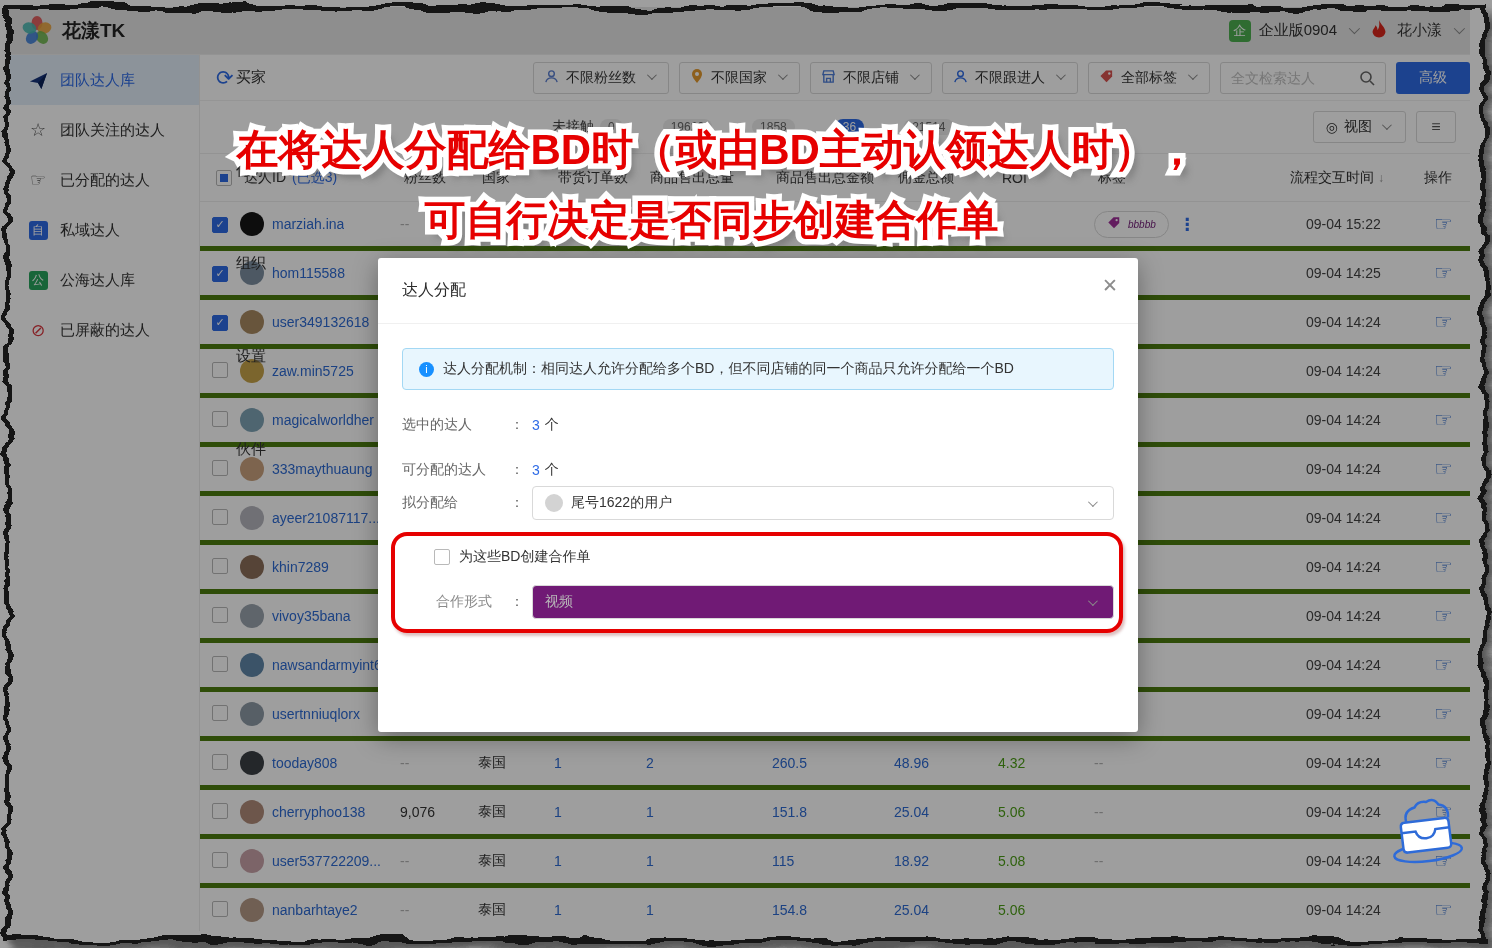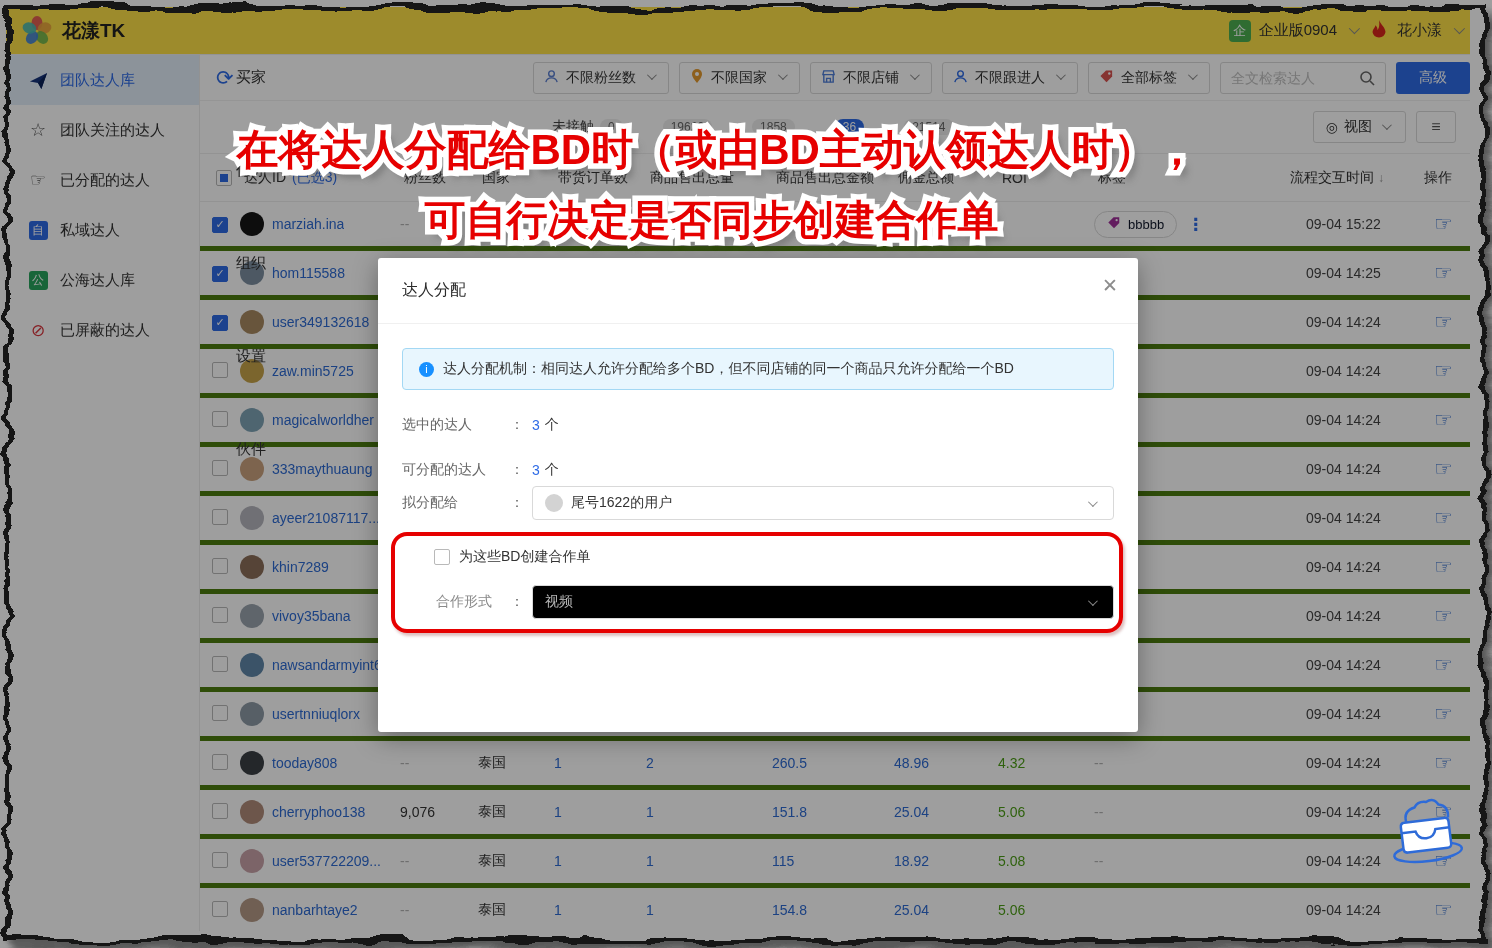--- a/index.html
+++ b/index.html
@@ -5,21 +5,21 @@
   * { margin:0; padding:0; box-sizing:border-box; }
   html,body { width:1492px; height:948px; background:#fff; overflow:hidden;
     font-family:"Liberation Sans","DejaVu Sans",sans-serif; }
   #stage { position:relative; width:1492px; height:948px; background:#fff; }
 
   
   #app { position:absolute; left:6px; top:7px; right:22px; bottom:17px;
          background:#fff; overflow:hidden; }
 
   
-  #navbar { position:absolute; left:0; top:0; right:0; height:48px; background:#fde047;
+  #navbar { position:absolute; left:0; top:0; right:0; height:48px; background:#e5e5e5;
     display:flex; align-items:center; border-bottom:1px solid #ededed; z-index:2;}
   .brand { display:flex; align-items:center; gap:8px; padding-left:14px; width:190px; }
   .brand-name { font-size:19px; font-weight:700; color:#222; }
   #nav-menu { display:flex; align-items:center; gap:45px; margin-left:40px;flex-direction:column; }
   .nav-item { font-size:15px; color:#333; height:48px; line-height:48px; position:relative; cursor:pointer; white-space:nowrap;}
   .nav-item.active { color:#2e6be6; }
   .nav-item.active::after { content:""; position:absolute; left:-11px; right:-11px; bottom:0; height:3px; background:#2e6be6; }
   #nav-right { margin-left:auto; display:flex; align-items:center; gap:8px; padding-right:4px; }
   .org-badge { width:22px; height:22px; border-radius:4px; background:#4caf50; color:#fff;
     font-size:13px; display:flex; align-items:center; justify-content:center; }
@@ -86,21 +86,21 @@
   .cb.ind::after { content:""; width:8px; height:8px; background:#2e6be6; }
   .namecell { display:flex; align-items:center; gap:8px; overflow:hidden; }
   .avatar { width:24px; height:24px; border-radius:50%; flex:0 0 24px; }
   .uname { color:#2e6bd3; cursor:pointer; white-space:nowrap; overflow:hidden; }
   .num { color:#2e6bd3; cursor:pointer;}
   .muted { color:#b3b3b3; }
   .roi { color:#4d9f17; }
   .tagcell { display:flex; align-items:center; gap:10px; }
   .tagpill { display:flex; align-items:center; gap:7px; border:1px solid #d9d9d9; border-radius:14px;
     height:27px; padding:0 12px; max-width:148px; background:#fff; cursor:pointer;}
-  .tagpill span { font-size:13px; color:#0f172a; }
+  .tagpill span { font-size:10px; color:#701a75;font-style:italic; }
   .moredots { color:#2e6be6; font-size:17px; font-weight:700; cursor:pointer; }
   .datec { color:#444;margin-left:20px; }
   .handicon { color:#2563c9; font-size:21px; cursor:pointer; padding-left:14px;}
 
   
   #dim { position:absolute; inset:0; background:rgba(0,0,0,0.38); z-index:10; }
 
   
   #modal { position:absolute; left:378px; top:258px; width:760px; height:474px; background:#fff;
     border-radius:3px; box-shadow:0 6px 24px rgba(0,0,0,.35); z-index:20; }
@@ -113,21 +113,21 @@
   .info-ic { width:15px; height:15px; border-radius:50%; background:#1890ff; color:#fff; font-size:11px;
     font-style:normal; display:flex; align-items:center; justify-content:center; flex:0 0 15px;}
   .frow { display:flex; align-items:center; font-size:14px; color:#666; }
   .frow .flabel { width:108px; }
   .frow .fcolon { width:22px; color:#666; }
   .blue { color:#2e6be6; }
   .funit { color:#333; margin-left:5px; }
   .select { flex:1; height:34px; border:1px solid #d9d9d9; border-radius:4px; background:#fff;
     display:flex; align-items:center; gap:8px; padding:0 12px; color:#333; position:relative; cursor:pointer;}
   .select .chev { position:absolute; right:14px; top:13px; }
-  .select.disabled { background:#000000; color:#b8b8b8; cursor:not-allowed;font-family:Liberation Mono, monospace; }
+  .select.disabled { background:#701a75; color:#b8b8b8; cursor:not-allowed;font-family:Liberation Mono, monospace; }
   .mini-avatar { width:18px; height:18px; border-radius:50%; background:#d3d3d3; flex:0 0 18px;}
   .cbrow { display:flex; align-items:center; gap:9px; font-size:14px; color:#333;margin-left:32px; }
   .cbrow .cb { margin-left:0; }
   #modal-footer { position:absolute; left:0; right:0; bottom:0; height:54px; border-top:1px solid #f0f0f0;
     display:flex; align-items:center; justify-content:flex-end; gap:10px; padding:0 24px; }
   .btn { height:32px; border-radius:3px; font-size:14px; padding:0 16px; cursor:pointer; font-family:inherit; white-space:nowrap;}
   .btn-primary { background:#1677f0; border:1px solid #1677f0; color:#fff; }
   .btn-default { background:#fff; border:1px solid #d9d9d9; color:#444; }
 
   

